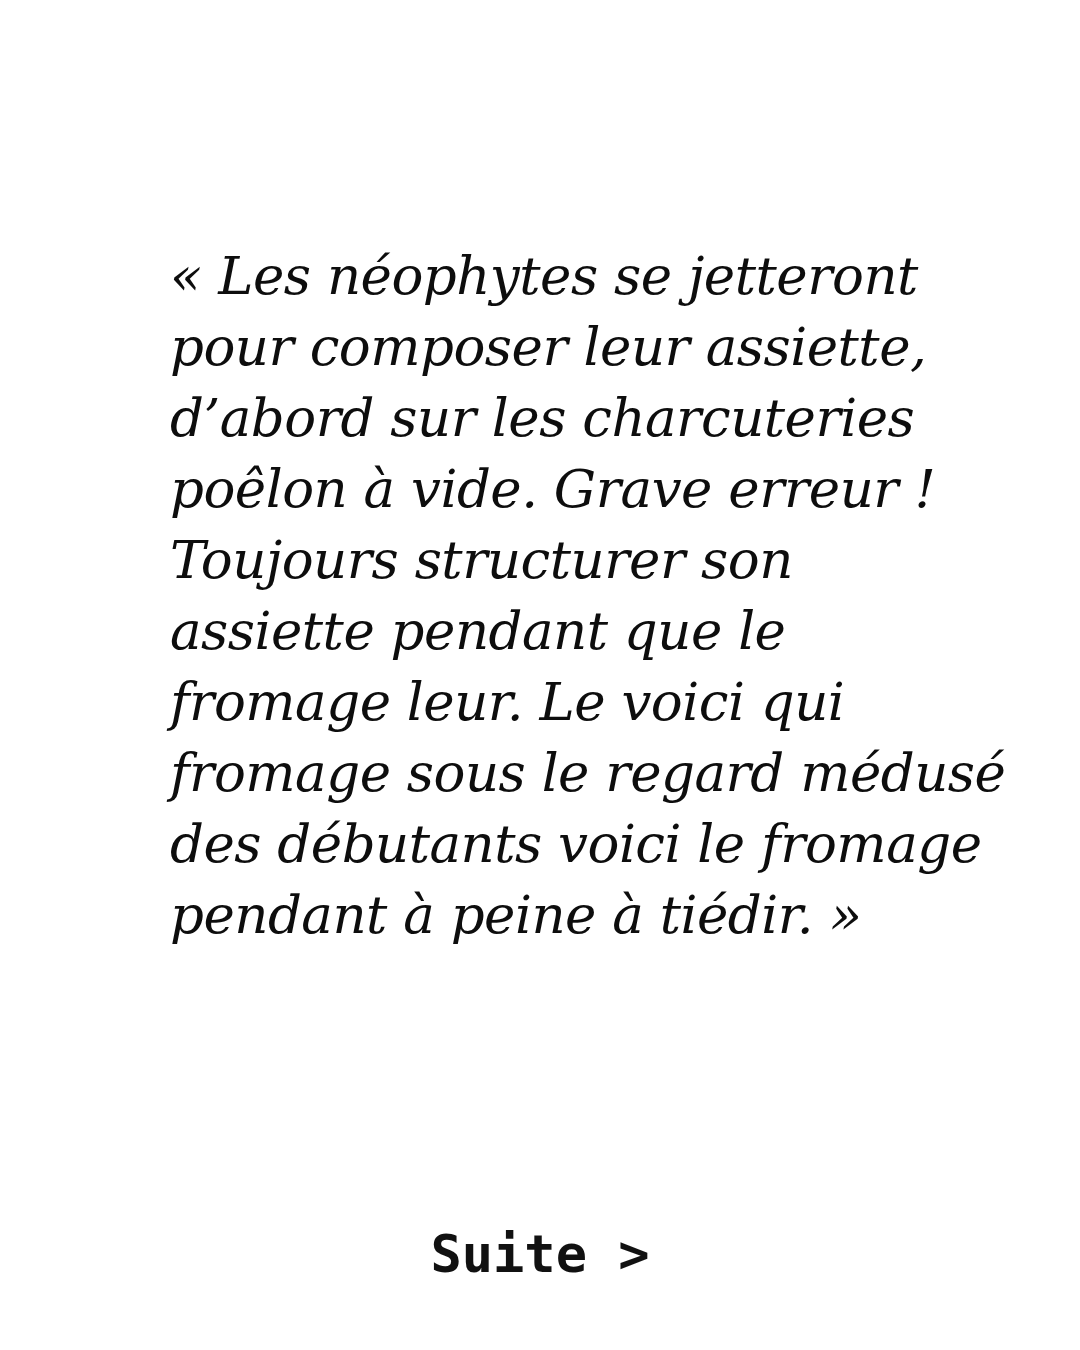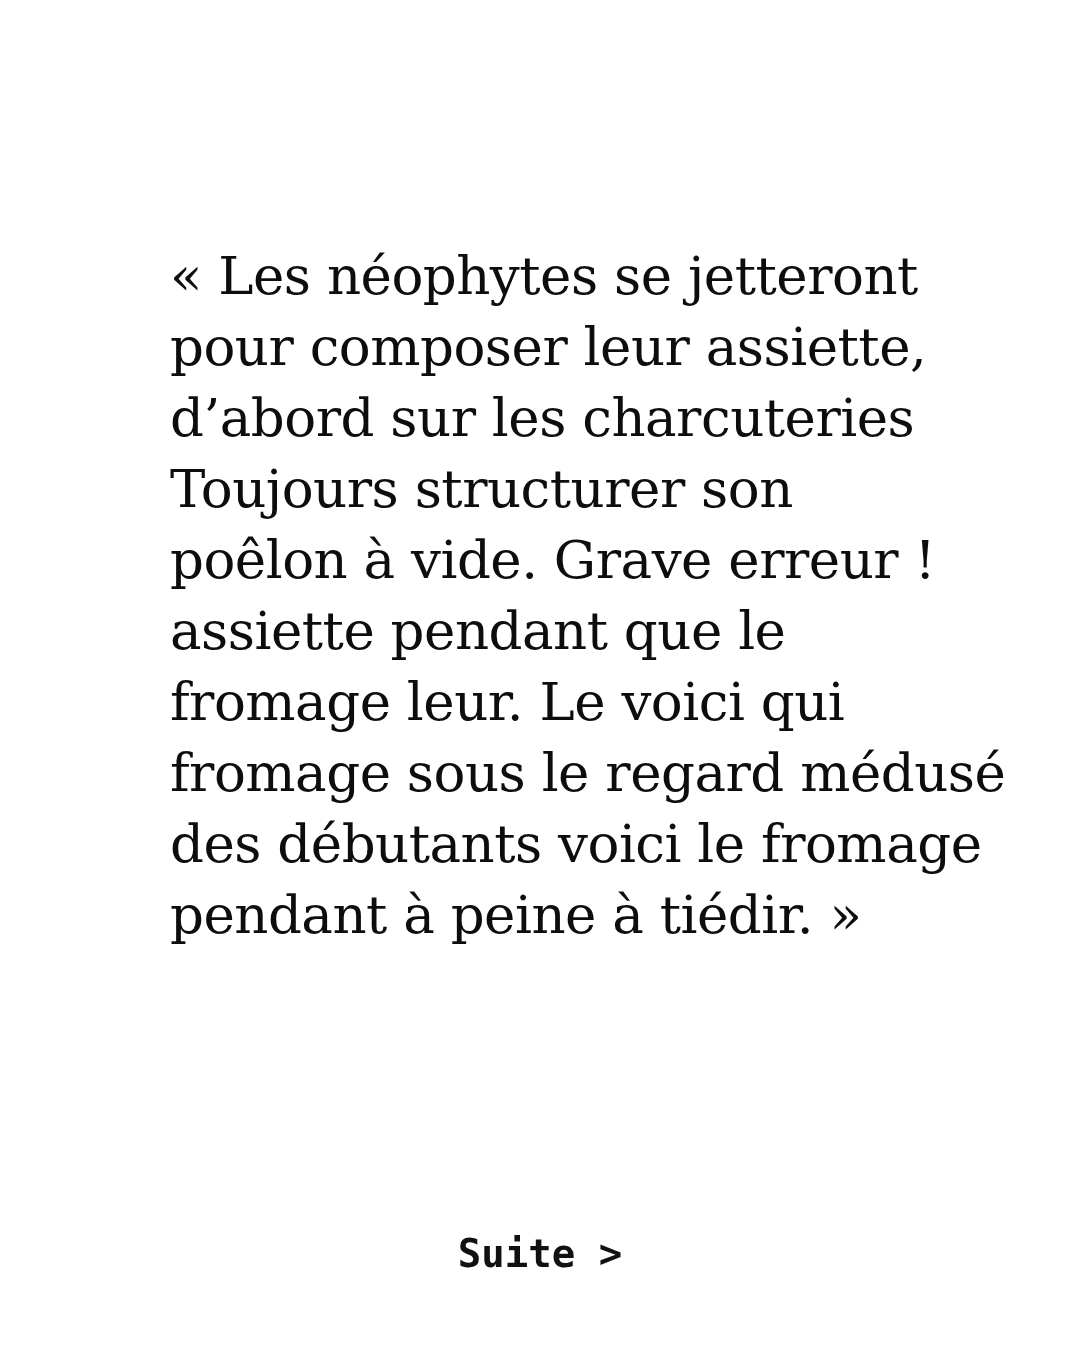--- a/index.html
+++ b/index.html
@@ -13,52 +13,53 @@
     position: relative;
     overflow: hidden;
     font-family: "Liberation Sans", sans-serif;
   }
   .quote-block {
     position: absolute;
     left: 170px;
     top: 240px;
     color: #0d0d0d;
     font-family: "DejaVu Serif", "Liberation Serif", serif;
+    font-style: italic;
     font-weight: 400;
     font-size: 53px;
     line-height: 71px;
     letter-spacing: -0.5px;
   }
   .quote-line {
     white-space: nowrap;
   }
   .suite-link {
     position: absolute;
     left: 0;
     right: 0;
     top: 1231px;
     text-align: center;
     color: #111111;
     font-family: "DejaVu Sans Mono", "Liberation Mono", monospace;
     font-weight: 700;
-    font-size: 39px;
+    font-size: 52px;
     line-height: 46px;
     text-decoration: none;
     cursor: pointer;
   }
 </style>
 </head>
 <body>
 
 <div class="quote-block">
   <div class="quote-line">« Les néophytes se jetteront</div>
   <div class="quote-line">pour composer leur assiette,</div>
   <div class="quote-line">d’abord sur les charcuteries</div>
+  <div class="quote-line">poêlon à vide. Grave erreur !</div>
   <div class="quote-line">Toujours structurer son</div>
-  <div class="quote-line">poêlon à vide. Grave erreur !</div>
   <div class="quote-line">assiette pendant que le</div>
   <div class="quote-line">fromage leur. Le voici qui</div>
   <div class="quote-line">fromage sous le regard médusé</div>
   <div class="quote-line">des débutants voici le fromage</div>
   <div class="quote-line">pendant à peine à tiédir. »</div>
 </div>
 
 <a class="suite-link">Suite &gt;</a>
 
 </body></html>

